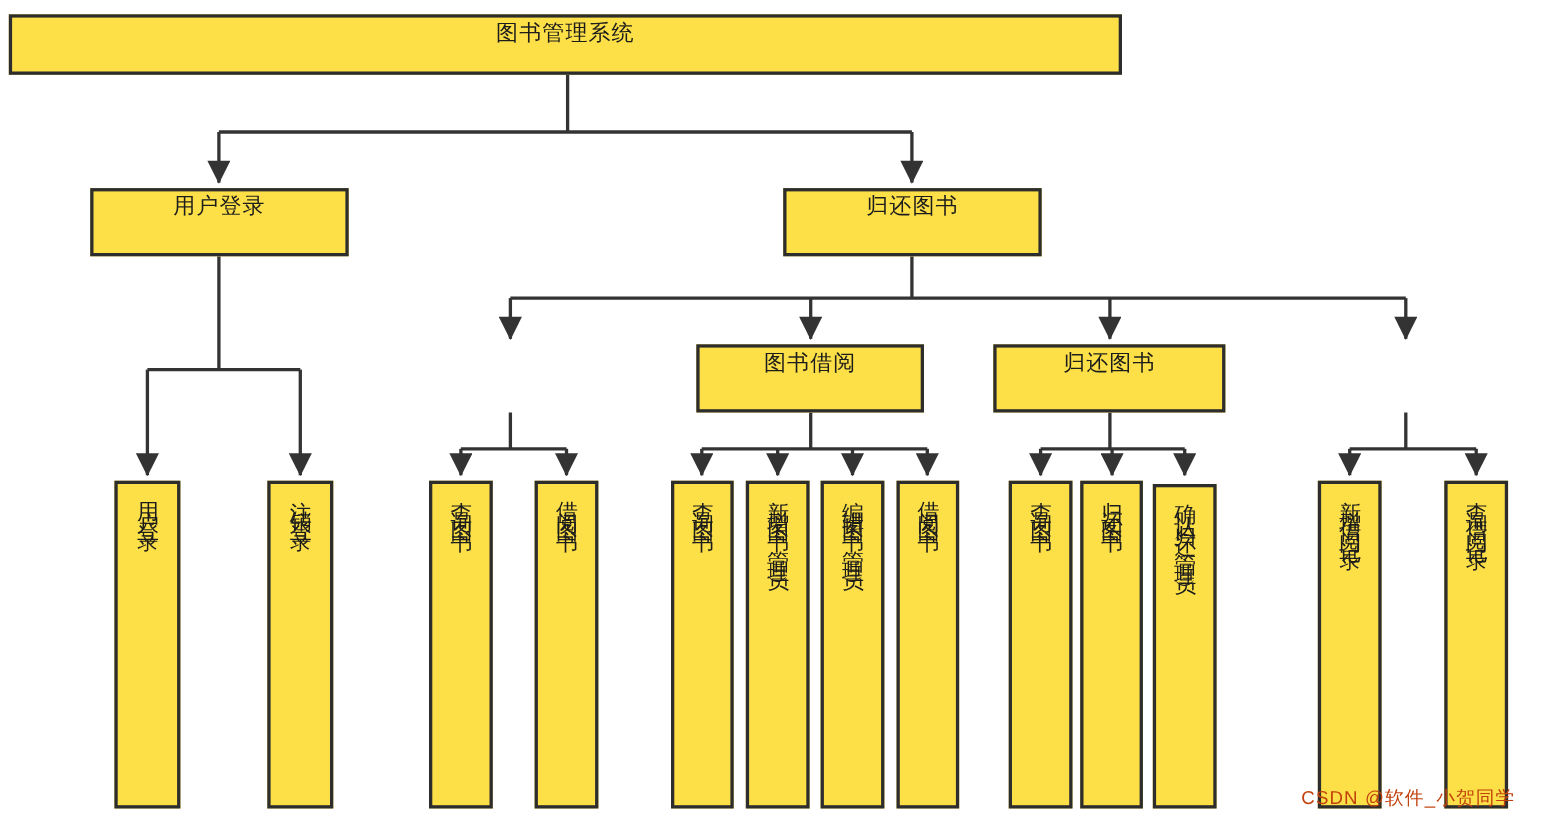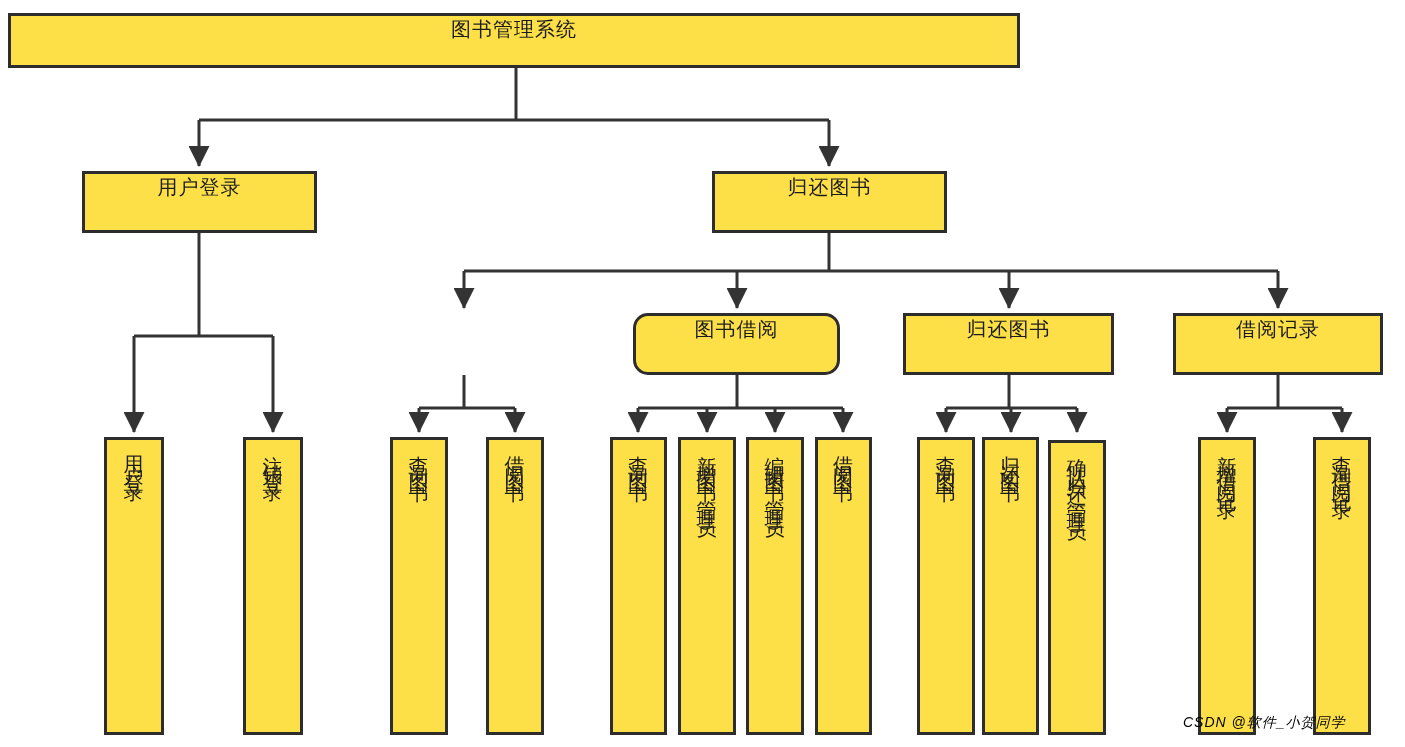--- a/index.html
+++ b/index.html
@@ -40,26 +40,25 @@
     writing-mode: vertical-rl;
     text-orientation: mixed;
     letter-spacing: 9px;
     font-size: 20px;
     line-height: 1;
   }
   .watermark {
     position: absolute;
     left: 1183px;
     top: 714px;
-    font-size: 14px;
-    color: #000000;
+    font-size: 17px;
+    color: #c2410c;
     letter-spacing: 1px;
     white-space: nowrap;
     z-index: 3;
-    font-style: italic;
   }
 </style>
 </head>
 <body>
 
 <div class="canvas">
 
   <svg class="connectors" viewBox="0 0 1405 747" xmlns="http://www.w3.org/2000/svg">
     <defs>
       <marker id="arrow" viewBox="0 0 10 10" refX="9.5" refY="5" markerWidth="8" markerHeight="7" orient="auto-start-reverse" markerUnits="strokeWidth">
@@ -128,28 +127,25 @@
     <span>图书管理系统</span>
   </div>
 
   <div class="box" style="left:82px; top:171px; width:235px; height:62px;">
     <span>用户登录</span>
   </div>
   <div class="box" style="left:712px; top:171px; width:235px; height:62px;">
     <span>归还图书</span>
   </div>
 
-  <div class="box" style="left:633px; top:313px; width:207px; height:62px;border-radius:15px;">
+  <div class="box" style="left:633px; top:313px; width:207px; height:62px;">
     <span>图书借阅</span>
   </div>
   <div class="box" style="left:903px; top:313px; width:211px; height:62px;">
     <span>归还图书</span>
-  </div>
-  <div class="box" style="left:1173px; top:313px; width:210px; height:62px;">
-    <span>借阅记录</span>
   </div>
 
   <div class="box leaf" style="left:104px; top:437px; width:60px; height:298px;">
     <span>用户登录</span>
   </div>
   <div class="box leaf" style="left:243px; top:437px; width:60px; height:298px;">
     <span>注销登录</span>
   </div>
 
   <div class="box leaf" style="left:390px; top:437px; width:58px; height:298px;">

